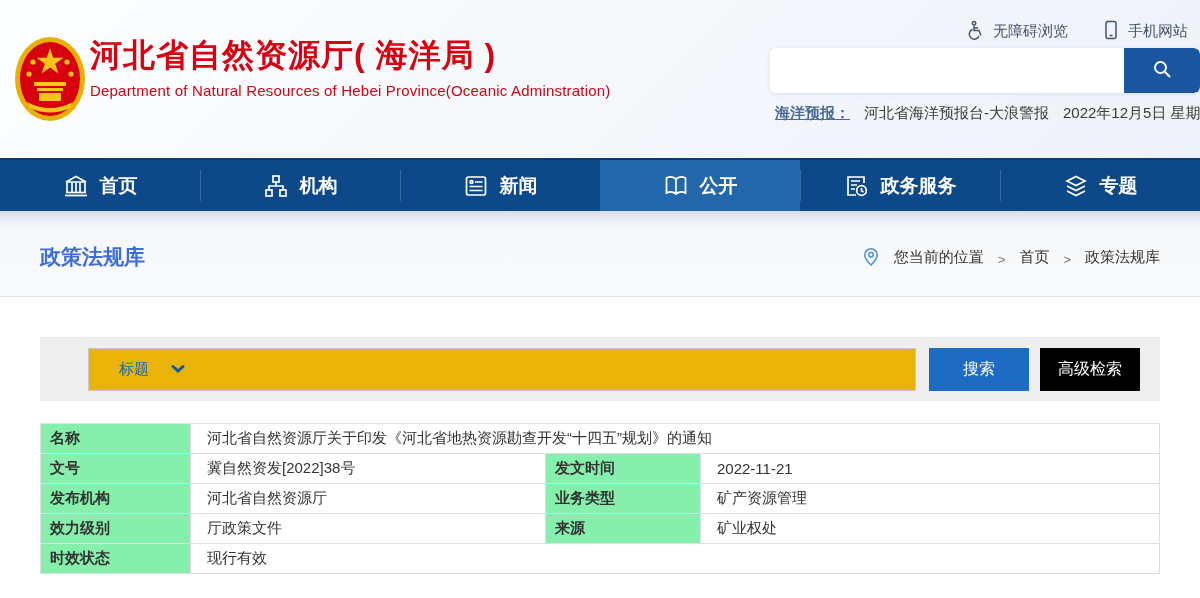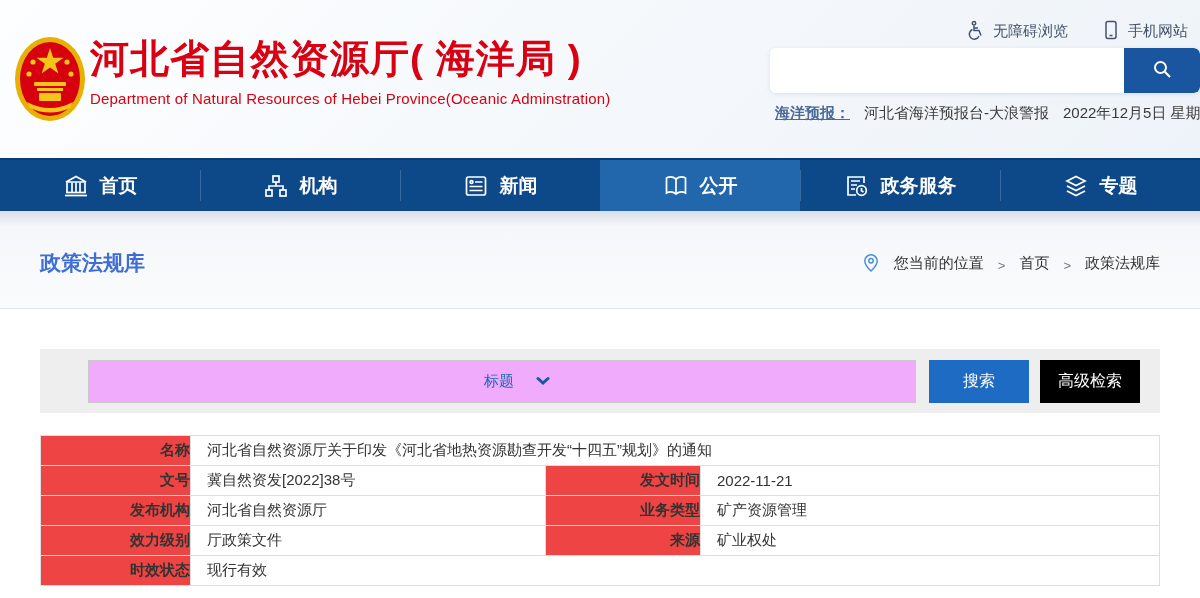--- a/index.html
+++ b/index.html
@@ -5,21 +5,21 @@
   * { margin:0; padding:0; box-sizing:border-box; }
   html,body { width:1200px; }
   body { font-family:"Liberation Sans","DejaVu Sans",sans-serif; background:#fff; }
   .page { position:relative; width:1200px; height:598px; background:#fff; overflow:hidden; }
 
   
   .header { position:relative; height:158px;
     background:linear-gradient(135deg,#fdfeff 0%,#f6f9fc 40%,#eef3f9 100%); }
   .emblem { position:absolute; left:13px; top:36px; width:74px; height:86px; }
   .title-block { position:absolute; left:90px; top:37px; }
-  .site-title { color:#d80011; font-size:39px; font-weight:bold; letter-spacing:1px; line-height:1.15; }
+  .site-title { color:#d80011; font-size:32px; font-weight:bold; letter-spacing:1px; line-height:1.15; }
   .site-subtitle { color:#d80011; font-size:15px; margin-top:8px; letter-spacing:.2px; }
 
   .topbar { position:absolute; right:12px; top:20px; display:flex; gap:34px; align-items:flex-end;
     color:#44536b; font-size:15px; }
   .topbar-item { display:flex; align-items:center; gap:8px; cursor:pointer; }
 
   .search-bar { position:absolute; left:770px; top:48px; width:430px; height:45px; display:flex;
     border-radius:6px; box-shadow:0 1px 4px rgba(30,60,110,.12); overflow:hidden; background:#fff; }
   .search-input { flex:1; border:none; outline:none; font-size:15px; padding:0 14px; background:#fff; }
   .search-btn { width:76px; background:#1a55a0; border:none; cursor:pointer; display:flex;
@@ -34,44 +34,44 @@
   .nav { display:flex; height:53px; background:#0d4889; border-top:2px solid #0a3c74; }
   .nav-item { flex:1; display:flex; align-items:center; justify-content:center; gap:11px;
     color:#fff; font-size:19px; font-weight:bold; cursor:pointer; position:relative; }
   .nav-item + .nav-item::before { content:""; position:absolute; left:0; top:10px; bottom:10px;
     width:1px; background:rgba(255,255,255,.18); }
   .nav-item.active { background:#2267ac; }
   .nav-item.active::before { display:none; }
   .nav-icon { display:flex; }
 
   
-  .crumb-section { height:98px; background:linear-gradient(#d8dee8 0,#f5f7fa 15px,#fafbfc 100%);
+  .crumb-section { height:86px; background:linear-gradient(#d8dee8 0,#f5f7fa 15px,#fafbfc 100%);
     border-bottom:1px solid #e2e5e9; display:flex; align-items:center; justify-content:space-between;
     padding:6px 40px 0 40px; }
   .page-title { color:#3e6ed5; font-size:21px; font-weight:bold; }
   .crumb { display:flex; align-items:flex-end; gap:14px; font-size:15px; color:#333; }
   .crumb-sep { color:#777; font-size:13px; }
   .crumb a { color:#333; text-decoration:none; cursor:pointer; }
 
   
   .content { padding:40px 40px 0 40px; background:#fff; }
   .form-band { height:64px; background:#eeeeee; display:flex; align-items:center; padding:0 20px 0 48px; }
-  .select-box { width:828px; height:43px; background:#f0abfc; border:1px solid #c9c9c9; display:flex;
-    align-items:center; cursor:pointer;justify-content:center; }
+  .select-box { width:828px; height:43px; background:#eab308; border:1px solid #c9c9c9; display:flex;
+    align-items:center; cursor:pointer; }
   .select-label { color:#1a66b5; font-size:15px; margin-left:30px; }
   .select-chevron { margin-left:22px; display:flex; }
   .btn { height:43px; width:100px; border:none; color:#fff; font-size:16px; cursor:pointer;
     font-family:inherit; }
   .btn-search { background:#1e6bc4; margin-left:13px; }
   .btn-adv { background:#000000; margin-left:11px; }
 
   .detail-table { width:100%; border-collapse:collapse; margin-top:22px; font-size:15px; color:#333;
     border:1px solid #dcdfe2; }
   .detail-table td { border:1px solid #dcdfe2; height:30px; padding:2px 16px; background:#fff; }
-  .detail-table td.lbl { background:#ef4444; font-weight:bold; text-align:right; padding:2px 0; }
+  .detail-table td.lbl { background:#86efac; font-weight:bold; text-align:left; padding:2px 9px; }
   .col-l1 { width:150px; } .col-v1 { width:355px; } .col-l2 { width:155px; }
 </style>
 </head>
 <body>
 
 <div class="page">
 
   <div class="header">
 
     <div class="emblem">

